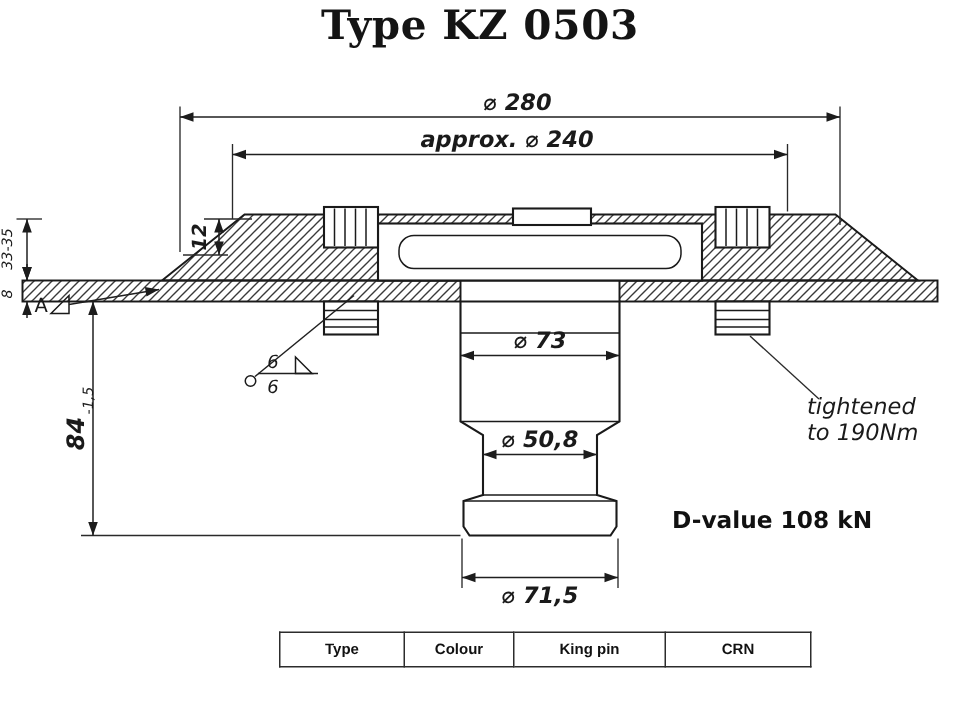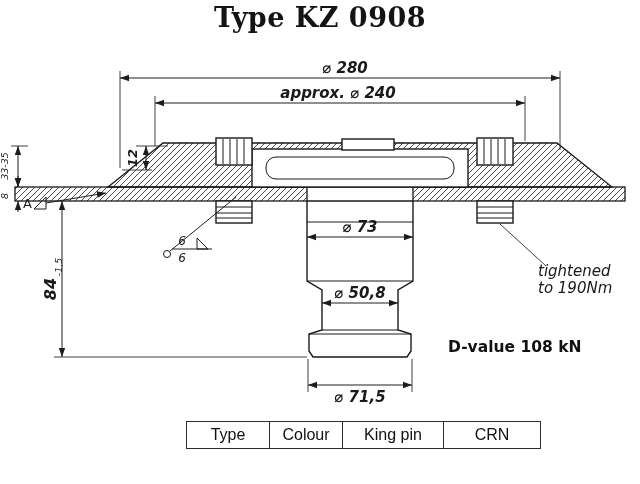--- a/index.html
+++ b/index.html
@@ -23,28 +23,28 @@
   .dim-tiny{font:italic 400 9.5px "DejaVu Sans", sans-serif;fill:#1a1a1a;}
   .weld-num{font:italic 400 12px "DejaVu Sans", sans-serif;fill:#1a1a1a;}
   .note-text{font:italic 400 15px "DejaVu Sans", sans-serif;fill:#1a1a1a;}
   .dvalue-text{font:700 15.5px "DejaVu Sans", sans-serif;fill:#111;}
   .datum-letter{font:400 13px "DejaVu Sans", sans-serif;fill:#1a1a1a;}
   .spec-table{
     position:absolute;top:421px;left:186px;border-collapse:collapse;
   }
   .spec-table td{
     border:1px solid #2c2c2c;text-align:center;vertical-align:middle;
-    font-size:16px;font-weight:400;color:#111;padding:4px 6px;height:14px;
+    font-size:10px;font-weight:700;color:#111;padding:4px 6px;height:14px;
   }
   .c-type{width:70px}.c-colour{width:60px}.c-kingpin{width:88px}.c-crn{width:84px}
 </style>
 </head>
 <body>
 
-<h1 class="page-title">Type KZ 0908</h1>
+<h1 class="page-title">Type KZ 0503</h1>
 
 <svg class="drawing" width="640" height="484" viewBox="0 0 640 484">
   <defs>
     <pattern id="hatch" width="6" height="6" patternUnits="userSpaceOnUse">
       <path d="M0,6 L6,0" stroke="#3a3a3a" stroke-width="0.9"></path>
       <path d="M-1,1 L1,-1" stroke="#3a3a3a" stroke-width="0.9"></path>
       <path d="M5,7 L7,5" stroke="#3a3a3a" stroke-width="0.9"></path>
     </pattern>
     <marker id="arr" markerWidth="11" markerHeight="9" refX="9.5" refY="4" orient="auto-start-reverse" markerUnits="userSpaceOnUse">
       <path d="M0.5,0.8 L9.5,4 L0.5,7.2 Z" fill="#1c1c1c"></path>

